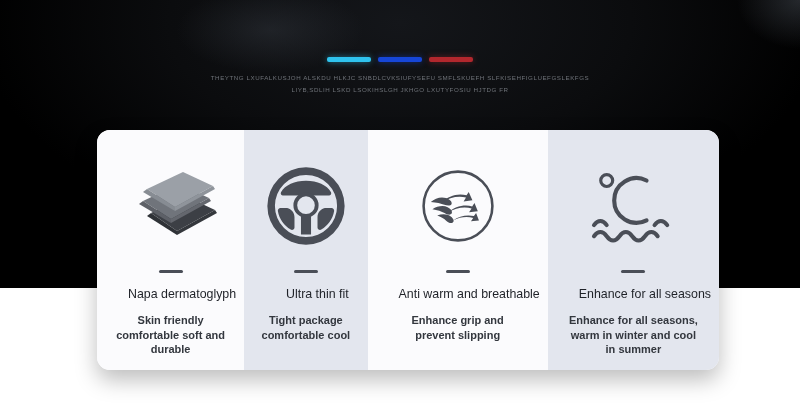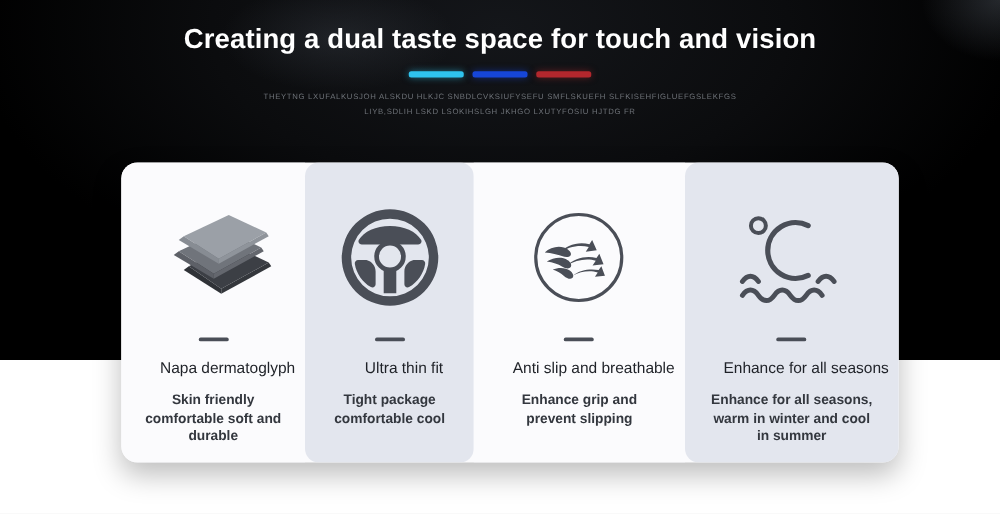--- a/index.html
+++ b/index.html
@@ -106,21 +106,21 @@
 
   .card {
     flex: 1 1 0;
     position: relative;
     padding: 12px 8px 0 8px;
     display: flex;
     flex-direction: column;
     align-items: center;
     background: #fbfbfd;
   }
-  .card.tinted { background: #e3e6ee; border-radius: 11px; }
+  .card.tinted { background: #e3e6ee; }
 
   .icon-area {
     height: 128px;
     width: 100%;
     display: flex;
     align-items: center;
     justify-content: center;
   }
 
   .divider {
@@ -156,21 +156,20 @@
 </head>
 <body>
 
 <div id="stage">
 
   <div class="hero-bg">
     <div class="hero-glow-left"></div>
     <div class="hero-glow-right"></div>
   </div>
 
-  <div class="headline">Creating a dual taste space for touch and vision</div>
 
   <div class="accent-bars">
     <span class="accent-bar b1"></span>
     <span class="accent-bar b2"></span>
     <span class="accent-bar b3"></span>
   </div>
 
   <div class="subcopy">
     <div>THEYTNG LXUFALKUSJOH ALSKDU HLKJC SNBDLCVKSIUFYSEFU SMFLSKUEFH SLFKISEHFIGLUEFGSLEKFGS</div>
     <div>LIYB,SDLIH LSKD LSOKIHSLGH JKHGO LXUTYFOSIU HJTDG FR</div>
@@ -223,21 +222,21 @@
             <path d="M16 45c5-5 13-7 19-5 5 1.6 8 5 7 7.5-1 2.5-5 2.5-9 1-4-1.5-10-3-17-3.5z"></path>
             <path d="M18 54c6-4 14-5 19-2.5 4.5 2.2 6.5 5.8 5 8-1.5 2.2-5.3 1.6-8.8-.6-3.6-2.2-9-4-15.2-4.9z"></path>
             <path d="M24 62c6-2.5 13-2 17 1 3.6 2.7 4.5 6 2.5 7.6-2 1.6-5.4.3-8.3-2.2-2.9-2.5-7-5.2-11.2-6.4z"></path>
             <path d="M30 46c9-7 21-9 30-6.5l-3 4.8 11-1.6-4.6-10.3-2.7 4.3C50 33.6 37 37.4 30 46z"></path>
             <path d="M38 58c9-6 21-7.5 29-4.8l-3.2 4.7 11-1.2-4.2-10.4-2.9 4.2C58 47.6 45.5 50.6 38 58z"></path>
             <path d="M44 68c8-4.5 18-5.4 25-3l-2.8 4.2 10-1-3.6-9.4-2.7 3.8C62 60.8 51 62.3 44 68z"></path>
           </g>
         </svg>
       </div>
       <div class="divider"></div>
-      <div class="card-title">Anti slip and breathable</div>
+      <div class="card-title">Anti warm and breathable</div>
       <div class="card-desc">Enhance grip and prevent slipping</div>
     </div>
 
     <div class="card tinted">
       <div class="icon-area">
         <svg width="94" height="80" viewBox="0 0 118 100">
           <circle cx="26" cy="18" r="7.5" fill="none" stroke="#4a4e57" stroke-width="4"></circle>
           <path d="M76 18a28 28 0 1 0 0 50" fill="none" stroke="#4a4e57" stroke-width="5.2" stroke-linecap="round"></path>
           <path d="M10 74c5-7 11-7 16 0" fill="none" stroke="#4a4e57" stroke-width="5" stroke-linecap="round"></path>
           <path d="M86 74c5-7 11-7 16 0" fill="none" stroke="#4a4e57" stroke-width="5" stroke-linecap="round"></path>

